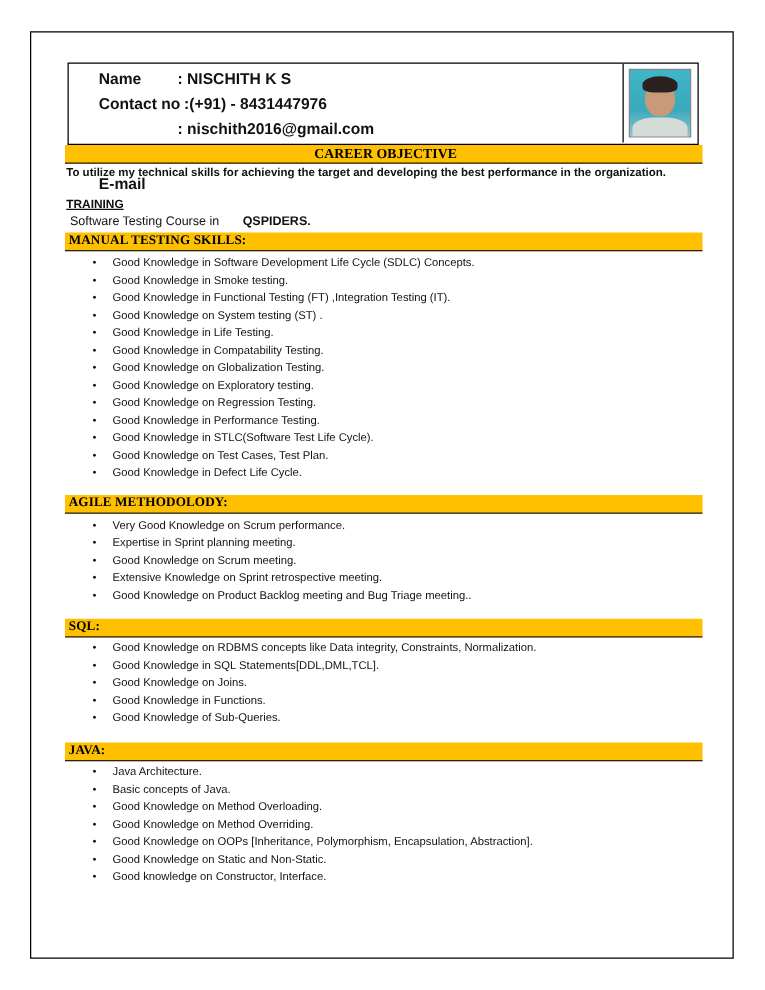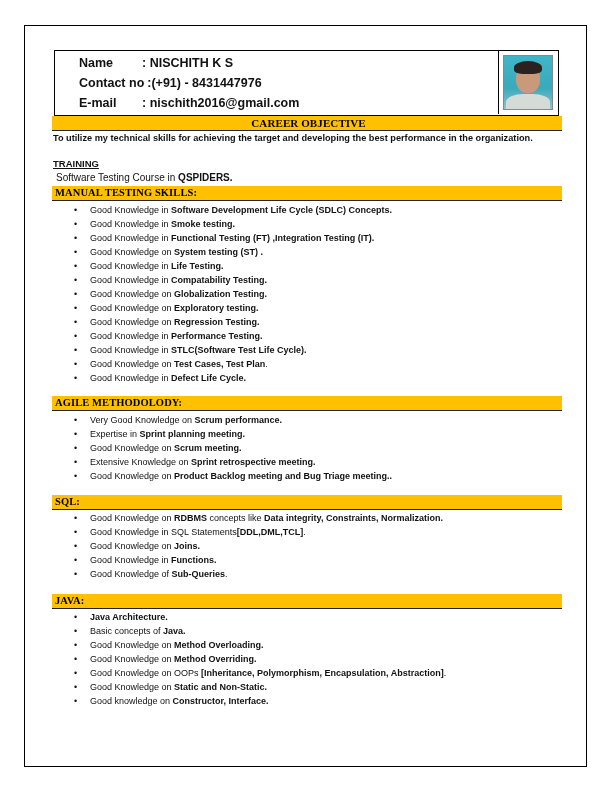--- a/index.html
+++ b/index.html
@@ -43,21 +43,21 @@
     }
     .header-row {
       display: flex;
       white-space: nowrap;
     }
     .header-row .label {
       display: inline-block;
       padding-left: 18px;
     }
     .hr-name .label { width: 63px; }
-    .hr-email .label { width: 63px; }
+    .hr-email .label { width: 63px; margin-top: 44px; }
     .photo-cell {
       position: absolute;
       right: 0;
       top: 0;
       width: 60px;
       height: 63px;
       border-left: 1.5px solid #000;
       box-sizing: border-box;
     }
     .photo {
@@ -137,20 +137,21 @@
     }
     .training-text {
       position: absolute;
       left: 56px;
       top: 172px;
       font-size: 10px;
       white-space: nowrap;
     }
     .training-text b {
       font-weight: bold;
+      margin-left: 16px;
     }
     .skill-list {
       position: absolute;
       left: 74px;
       margin: 0;
       padding: 0;
       list-style: none;
       font-size: 9px;
       color: #111;
     }
@@ -161,21 +162,21 @@
       white-space: nowrap;
       padding-left: 16px;
     }
     .skill-list li .bullet {
       position: absolute;
       left: 0;
       top: 0;
       font-size: 9px;
     }
     .skill-list li b {
-      font-weight: bold;
+      font-weight: normal;
     }
   </style>
 </head>
 <body>
 
 <div class="page-border"></div>
 
 <div class="header-box">
   <div class="header-info">
     <div class="header-row hr-name">

